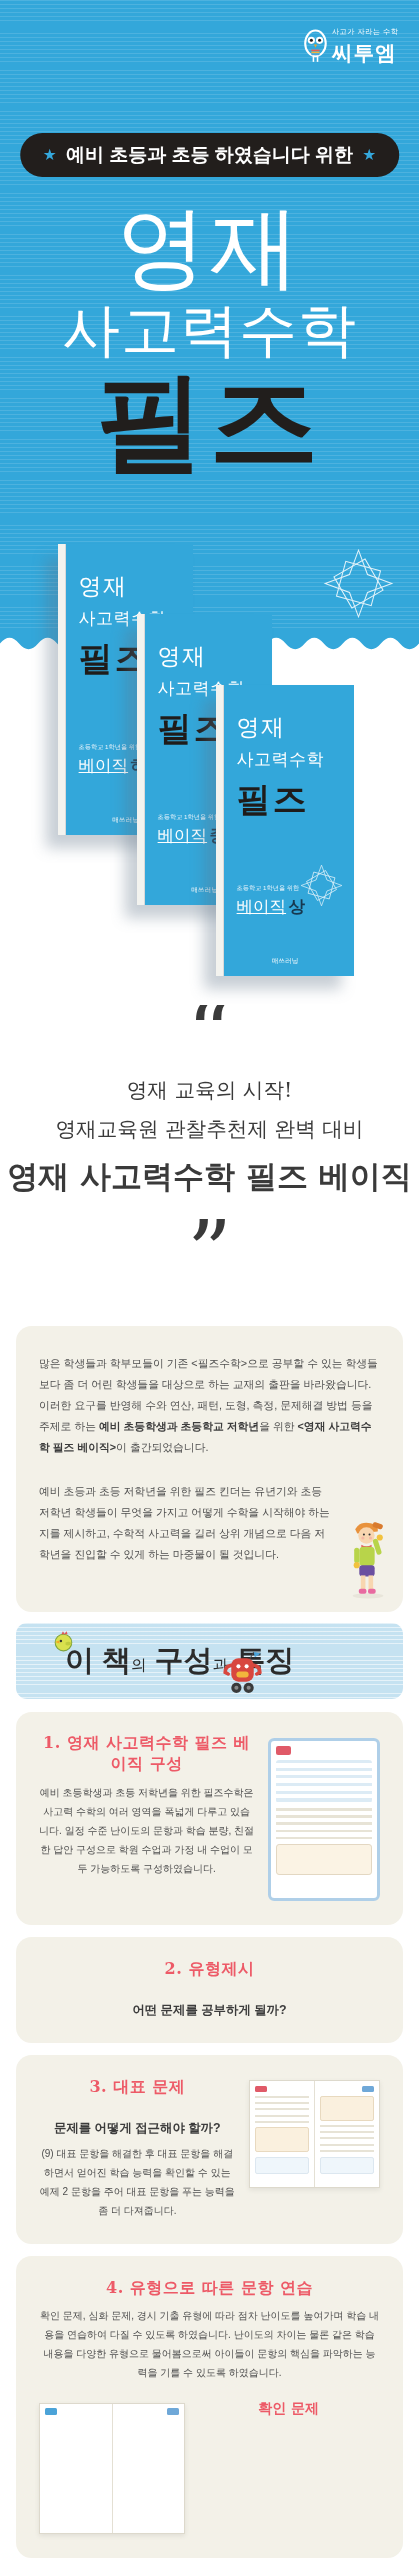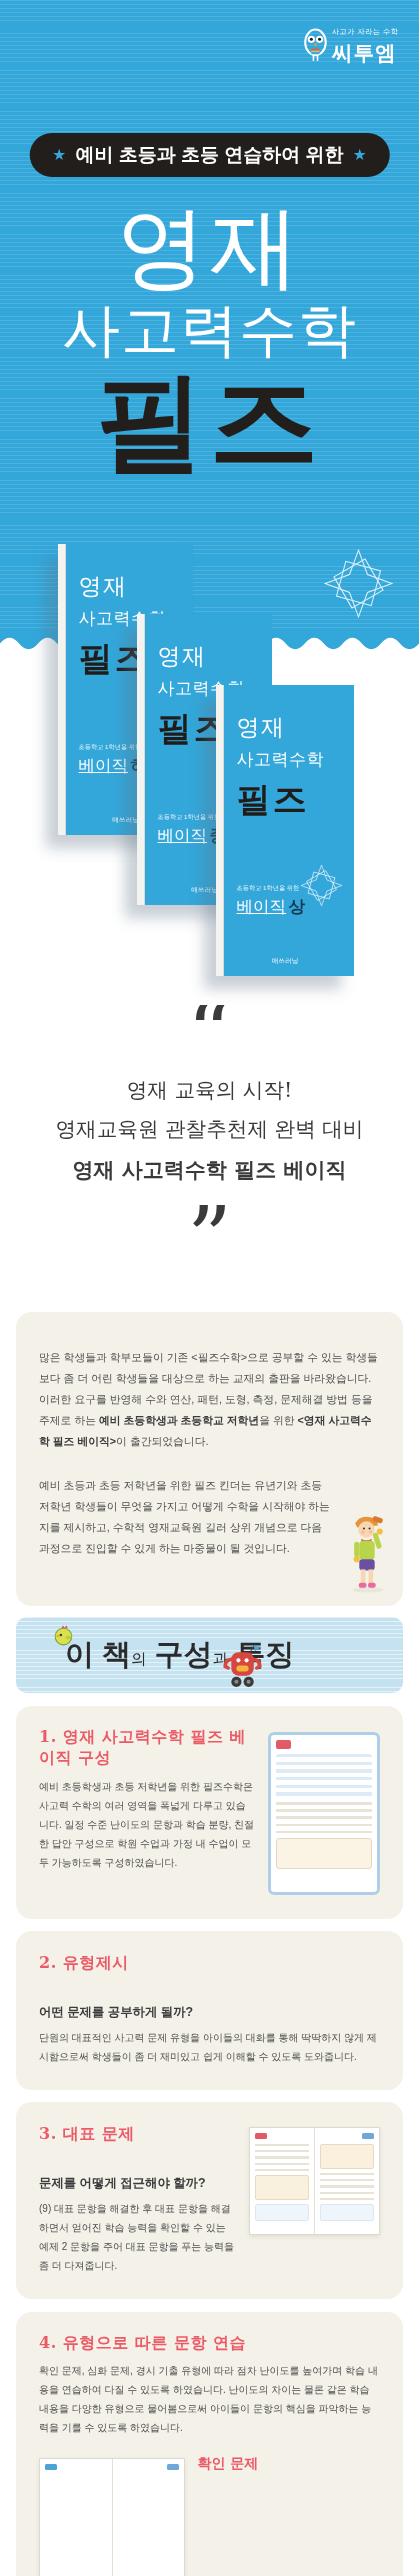--- a/index.html
+++ b/index.html
@@ -2,21 +2,21 @@
 <html style="font-size:8.2px"><head>
 <meta charset="utf-8">
 <style>
   html,body{margin:0;padding:0;}
   body{width:419px;background:#ffffff;font-family:"Liberation Sans",sans-serif;color:#4a4a4a;}
   
   .hero{position:relative;width:419px;height:1005px;overflow:hidden;background:#fff;}
   .hero-blue{position:absolute;top:0;left:0;width:419px;height:631px;background-color:#33A7DA;
     background-image:repeating-linear-gradient(180deg,rgba(255,255,255,.13) 0 0.8px,rgba(255,255,255,0) 0.8px 4.1px);}
   .hero-wave{position:absolute;top:631px;left:0;display:block;}
-  .logo{position:absolute;top:27px;right:20.6px;display:flex;align-items:flex-start;gap:2px;}
+  .logo{position:absolute;top:27px;right:20.6px;display:flex;align-items:center;gap:2px;}
   .logo-txt{color:#fff;}
   .logo-tag{font-size:7.2px;letter-spacing:0.5px;margin-bottom:2.1px;}
   .logo-name{font-size:20.6px;font-weight:bold;letter-spacing:1px;font-family:Liberation Mono, monospace;}
   .badge{position:absolute;top:133px;left:50%;transform:translateX(-50%);background:#221E1C;border-radius:24px;
     padding:8.8px 23px;white-space:nowrap;display:flex;align-items:center;gap:9.3px;}
   .badge-text{color:#fff;font-size:19px;font-weight:bold;}
   .badge-star{color:#35A8DC;font-size:15.5px;}
   .hero-title{position:absolute;top:202px;left:0;width:419px;text-align:center;line-height:1;}
   .ht1{font-size:90px;color:#fff;font-weight:400;letter-spacing:3.1px;}
   .ht2{font-size:58px;color:#fff;font-weight:400;letter-spacing:1px;margin-top:9.3px;}
@@ -36,41 +36,41 @@
   .bk-level{margin-top:3.1px;}
   .bk-level .lv{font-size:16.5px;color:#fff;text-decoration:underline;}
   .bk-level .vol{font-size:16.5px;color:#17384F;font-weight:bold;}
   .bk-pub{position:absolute;bottom:10.3px;left:-12.4px;right:0;text-align:center;color:#F2F9FC;font-size:6.7px;}
   .cover-star{position:absolute;right:1px;bottom:67px;}
   
   .quote{padding-top:5.2px;text-align:center;color:#3A3A3A;font-family:"DejaVu Serif",serif;}
   .qmark{font-size:88px;line-height:.55;color:#3A3A3A;}
   .qline1{font-size:20.6px;margin-top:17.5px;}
   .qline2{font-size:20.6px;margin-top:11.3px;}
-  .qline3{font-size:21px;font-weight:bold;margin-top:12.4px;}
+  .qline3{font-size:31px;font-weight:bold;margin-top:12.4px;}
   .qclose{margin-top:31px;}
   
-  .intro-card{width:341px;margin:49px auto 0;background:#F3F1E8;border-radius:15.5px;padding:24px 23px 36px;position:relative;}
+  .intro-card{width:341px;margin:49px auto 0;background:#F3F1E8;border-radius:15.5px;padding:16px 23px 36px;position:relative;}
   .intro-p{font-size:10.8px;line-height:1.95;color:#4E4E4E;}
   .intro-p + .intro-p{margin-top:23px;width:86%;}
   .intro-p b{color:#3C3C3C;}
   .intro-boy{position:absolute;right:13.4px;bottom:13.4px;}
   
   .wavebar{width:387px;margin:10.3px auto 0;height:76px;border-radius:11.3px;background-color:#C5E2F1;
     background-image:repeating-linear-gradient(180deg,rgba(255,255,255,.55) 0 0.8px,rgba(255,255,255,0) 0.8px 4.1px);
     position:relative;}
   .wavebar .bar-title{position:absolute;left:49px;top:17.5px;color:#2B2B2B;white-space:nowrap;}
   .b-big{font-size:29px;font-weight:600;}
   .b-small{font-size:15.5px;font-weight:400;}
   .bar-chick{position:absolute;left:35px;top:4.1px;}
   .bar-robot{position:absolute;left:202px;top:27px;}
   
-  .card{width:341px;margin:12.4px auto 0;background:#F3F1E8;border-radius:15.5px;padding:21.6px 23px 24px;position:relative;}
+  .card{width:341px;margin:12.4px auto 0;background:#F3F1E8;border-radius:15.5px;padding:21.6px 23px 24px;position:relative;text-align:center;}
   .card-head{font-family:"DejaVu Serif",serif;font-weight:bold;color:#ED5A67;font-size:16px;letter-spacing:0.5px;}
-  .card-sub{font-size:12.4px;font-weight:bold;color:#3C3C3C;margin-top:30px;}
+  .card-sub{font-size:12.4px;font-weight:bold;color:#3C3C3C;margin-top:22px;}
   .card-body{font-size:10px;line-height:1.9;color:#4E4E4E;margin-top:7.2px;}
   .card-cols{display:flex;gap:13.4px;}
   .card-cols .txt{flex:1;}
   .thumb-frame{width:96px;height:147px;border:3.6px solid #AFCFE8;border-radius:6.2px;background:#fff;padding:5.2px;flex:none;align-self:flex-start;margin-top:4.1px;}
   .t-chip{width:15.5px;height:8.8px;border-radius:2.1px;background:#E05A68;}
   .t-lines{margin-top:5.2px;height:43px;border-radius:3.1px;background:
     repeating-linear-gradient(180deg,#DCEBF5 0 3.1px,rgba(0,0,0,0) 3.1px 7.7px);}
   .t-lines2{margin-top:5.2px;height:31px;background:repeating-linear-gradient(180deg,#E7E3D6 0 2.6px,rgba(0,0,0,0) 2.6px 7.2px);}
   .t-fig{margin-top:5.2px;height:29px;border:0.5px solid #E3D7C2;border-radius:3.1px;background:#FBF3E4;}
   .thumb-spread{width:129px;height:106px;background:#fff;border:0.5px solid #DDD9CC;box-shadow:0 2.1px 5.2px rgba(0,0,0,.08);
@@ -112,21 +112,21 @@
           <line x1="28" y1="56" x2="28" y2="66" stroke="#fff" stroke-width="3"></line>
       </svg>
       <div class="logo-txt">
         <div class="logo-tag">사고가 자라는 수학</div>
         <div class="logo-name">씨투엠</div>
       </div>
     </div>
 
     <div class="badge">
       <span class="badge-star">★</span>
-      <span class="badge-text">예비 초등과 초등 연습하여 위한</span>
+      <span class="badge-text">예비 초등과 초등 하였습니다 위한</span>
       <span class="badge-star">★</span>
     </div>
 
     <div class="hero-title">
       <div class="ht1">영재</div>
       <div class="ht2">사고력수학</div>
       <div class="ht3">필즈</div>
     </div>
 
     <svg class="decor-star" width="77" height="77" viewBox="0 0 120 120">
@@ -185,21 +185,21 @@
   <div class="quote">
     <div class="qmark">“</div>
     <div class="qline1">영재 교육의 시작!</div>
     <div class="qline2">영재교육원 관찰추천제 완벽 대비</div>
     <div class="qline3">영재 사고력수학 필즈 베이직</div>
     <div class="qmark qclose">”</div>
   </div>
 
   <div class="intro-card">
     <p class="intro-p"><span>많은 학생들과 학부모들이 기존 &lt;필즈수학&gt;으로 공부할 수 있는 학생들보다 좀 더 어린 학생들을 대상으로 하는 교재의 출판을 바라왔습니다. 이러한 요구를 반영해 수와 연산, 패턴, 도형, 측정, 문제해결 방법 등을 주제로 하는 </span><b>예비 초등학생과 초등학교 저학년</b><span>을 위한 </span><b>&lt;영재 사고력수학 필즈 베이직&gt;</b><span>이 출간되었습니다.</span></p>
-    <p class="intro-p">예비 초등과 초등 저학년을 위한 필즈 킨더는 유년기와 초등 저학년 학생들이 무엇을 가지고 어떻게 수학을 시작해야 하는지를 제시하고, 수학적 영재교육원 길러 상위 개념으로 다음 과정으로 진입할 수 있게 하는 마중물이 될 것입니다.</p>
+    <p class="intro-p">예비 초등과 초등 저학년을 위한 필즈 킨더는 유년기와 초등 저학년 학생들이 무엇을 가지고 어떻게 수학을 시작해야 하는지를 제시하고, 수학적 사고력을 길러 상위 개념으로 다음 저학년을 진입할 수 있게 하는 마중물이 될 것입니다.</p>
     <svg class="intro-boy" width="44" height="81" viewBox="0 0 86 158">
       <ellipse cx="43" cy="152" rx="30" ry="5" fill="#E8E5DA"></ellipse>
       <path d="M18 22 q8 -16 30 -12 q16 3 14 16 l-40 4 z" fill="#E8923C"></path>
       <rect x="52" y="10" width="20" height="10" rx="4" fill="#D97B2E" transform="rotate(18 62 15)"></rect>
       <circle cx="40" cy="34" r="16" fill="#F8D6B0"></circle>
       <circle cx="35" cy="32" r="2" fill="#333"></circle>
         <circle cx="46" cy="32" r="2" fill="#333"></circle>
       <circle cx="33" cy="39" r="3" fill="#F3A9A0" opacity=".7"></circle>
         <circle cx="48" cy="39" r="3" fill="#F3A9A0" opacity=".7"></circle>
       <path d="M30 52 q10 6 20 0 l0 6 q-10 5 -20 0 z" fill="#E25B5B"></path>
@@ -254,21 +254,20 @@
           <div class="t-lines"></div>
           <div class="t-lines2"></div>
           <div class="t-fig"></div>
       </div>
     </div>
   </div>
 
   <div class="card">
     <div class="card-head"><span>2.</span> <span>유형제시</span></div>
     <div class="card-sub">어떤 문제를 공부하게 될까?</div>
-    <div class="card-body">단원의 대표적인 사고력 문제 유형을 아이들의 대화를 통해 딱딱하지 않게 제시함으로써 학생들이 좀 더 재미있고 쉽게 이해할 수 있도록 도와줍니다.</div>
   </div>
 
   <div class="card">
     <div class="card-cols">
       <div class="txt">
         <div class="card-head"><span>3.</span> <span>대표 문제</span></div>
         <div class="card-sub">문제를 어떻게 접근해야 할까?</div>
         <div class="card-body">(9) 대표 문항을 해결한 후 대표 문항을 해결하면서 얻어진 학습 능력을 확인할 수 있는 예제 2 문항을 주어 대표 문항을 푸는 능력을 좀 더 다져줍니다.</div>
       </div>
       <div class="thumb-spread">

